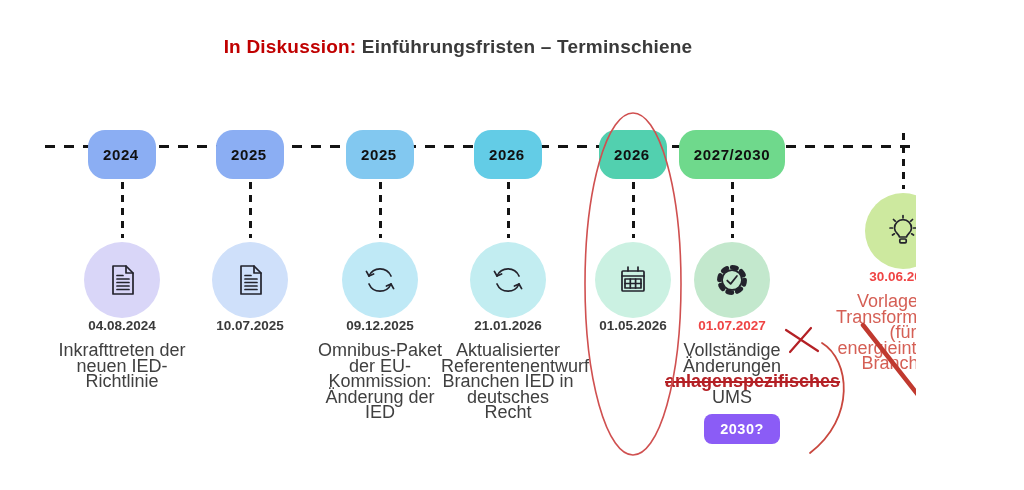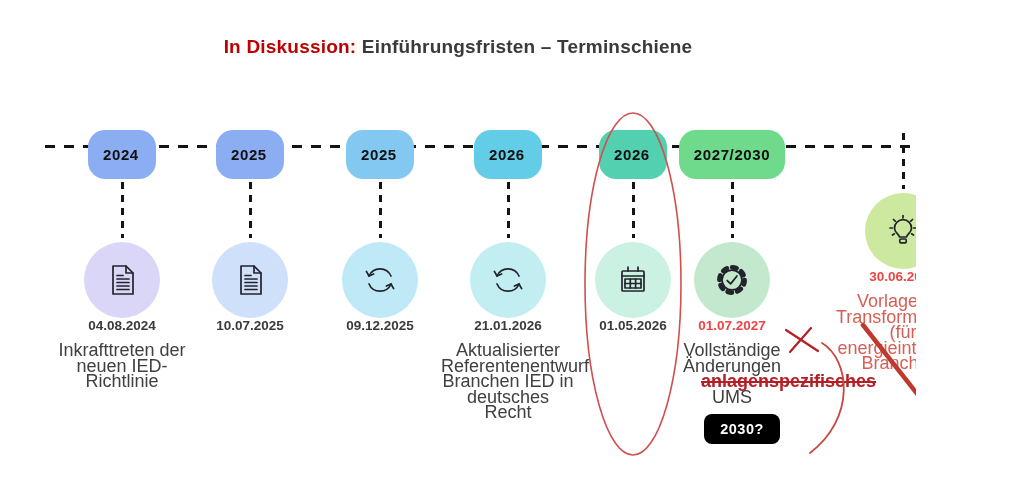--- a/index.html
+++ b/index.html
@@ -43,24 +43,24 @@
   .date{
     font-size:13.5px;font-weight:700;color:#3a3a3a;text-align:right;
   }
   .date.red{color:#ef4444;}
   .desc{
     margin-top:10px;font-size:18px;line-height:15.5px;color:#404040;text-align:center;width:134px;
   }
   .desc.red{color:#d55f55;}
   .struck{
     color:#b42025;text-decoration:line-through;text-decoration-thickness:2px;
-    text-decoration-color:#b42025;font-weight:700;margin-left:36px;
+    text-decoration-color:#b42025;font-weight:700;
   }
   .badge{
-    margin-top:9px;background:#000000;color:#ffffff;font-weight:700;font-size:14.5px;
+    margin-top:9px;background:#8b5cf6;color:#ffffff;font-weight:700;font-size:14.5px;
     border-radius:8px;padding:7px 16px;letter-spacing:0.5px;margin-left:20px;
   }
   
   #annotations{position:absolute;top:0;left:0;width:1024px;height:490px;pointer-events:none;z-index:6;}
 </style>
 </head>
 <body>
 
 <div id="stage">
 
@@ -103,20 +103,21 @@
     <div class="vdash"></div>
     <div class="circle">
       <svg width="40" height="40" viewBox="0 0 40 40">
         <path d="M31 16 A12 12 0 0 0 9 16"></path>
           <path d="M9 16 l-2.6 -4.6 M9 16 l4.6 -2"></path>
         <path d="M9 24 A12 12 0 0 0 31 24"></path>
           <path d="M31 24 l2.6 4.6 M31 24 l-4.6 2"></path>
       </svg>
     </div>
     <div class="date">09.12.2025</div>
+    <div class="desc">Omnibus-Paket der EU-Kommission: Änderung der IED</div>
   </div>
 
   <div class="col" style="left: 440px; --pill: #63CCE6; --circle: #C2EDF1;">
     <div class="pill">2026</div>
     <div class="vdash"></div>
     <div class="circle">
       <svg width="40" height="40" viewBox="0 0 40 40">
         <path d="M31 16 A12 12 0 0 0 9 16"></path>
           <path d="M9 16 l-2.6 -4.6 M9 16 l4.6 -2"></path>
         <path d="M9 24 A12 12 0 0 0 31 24"></path>

